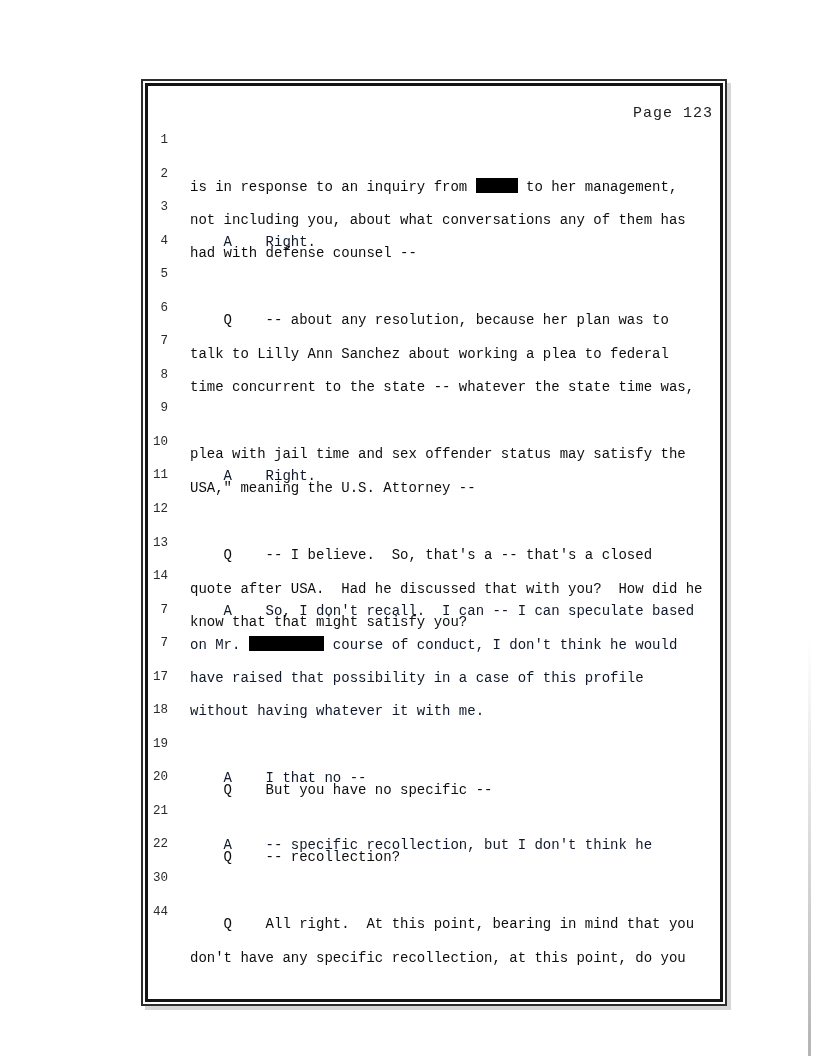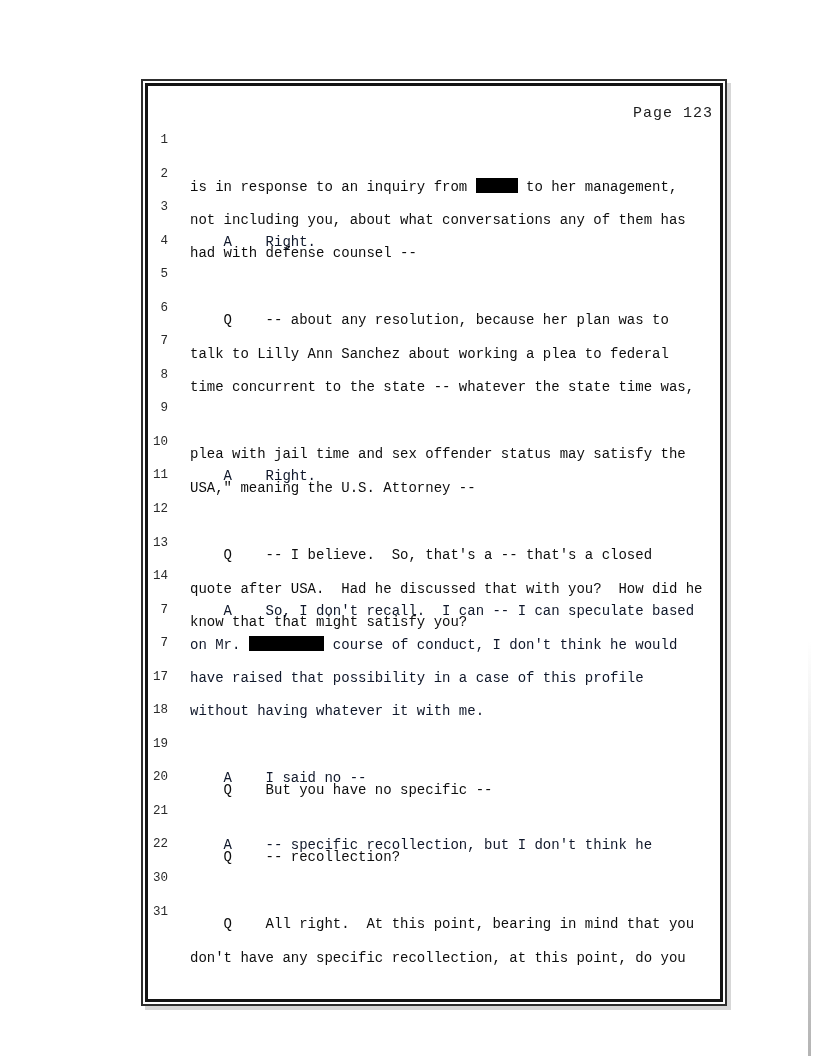--- a/index.html
+++ b/index.html
@@ -171,35 +171,35 @@
           <div class="row">
             <span class="num">18</span>
             <span class="txt">without having whatever it with me.</span>
           </div>
           <div class="row bold">
             <span class="num">19</span>
             <span class="txt">    Q    But you have no specific --</span>
           </div>
           <div class="row">
             <span class="num">20</span>
-            <span class="txt">    A    I said no --</span>
+            <span class="txt">    A    I that no --</span>
           </div>
           <div class="row bold">
             <span class="num">21</span>
             <span class="txt">    Q    -- recollection?</span>
           </div>
           <div class="row">
             <span class="num">22</span>
             <span class="txt">    A    -- specific recollection, but I don't think he</span>
           </div>
           <div class="row bold">
             <span class="num">30</span>
             <span class="txt">    Q    All right.  At this point, bearing in mind that you</span>
           </div>
           <div class="row bold">
-            <span class="num">31</span>
+            <span class="num">44</span>
             <span class="txt">don't have any specific recollection, at this point, do you</span>
           </div>
         </div>
     </div>
   </div>
   <div class="edge-artifact"></div>
 </div>
 
 </body></html>

